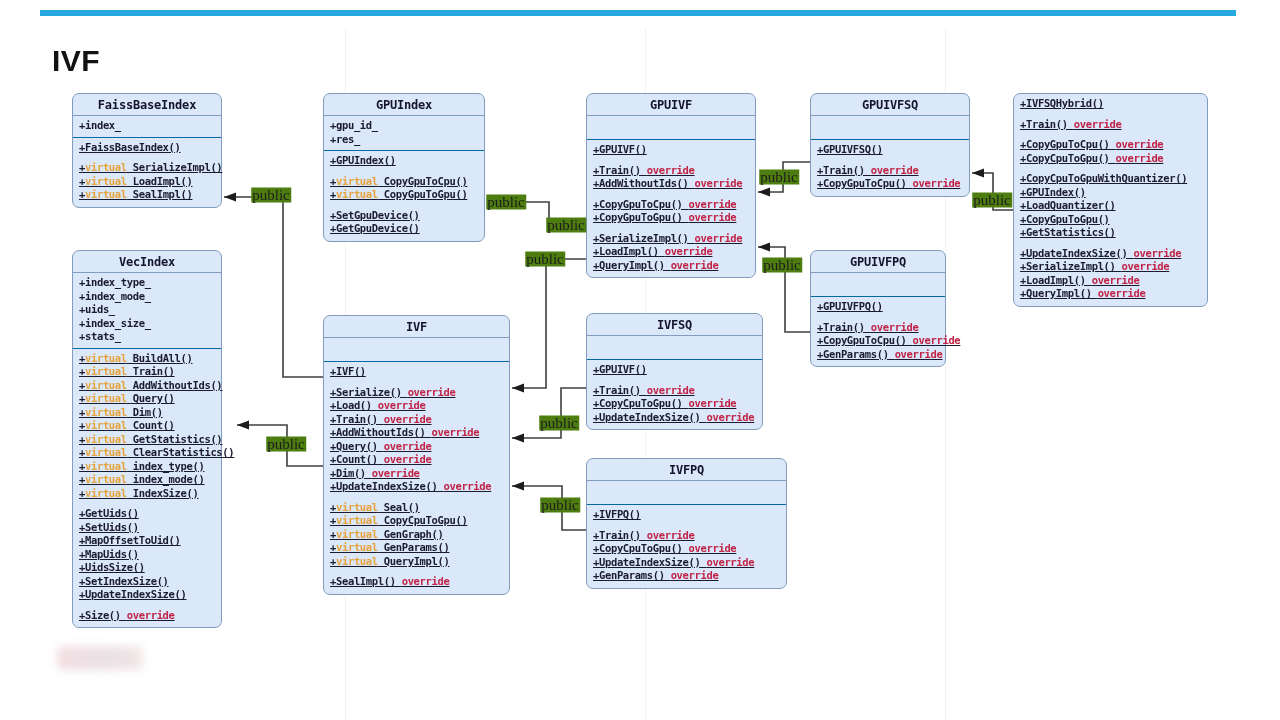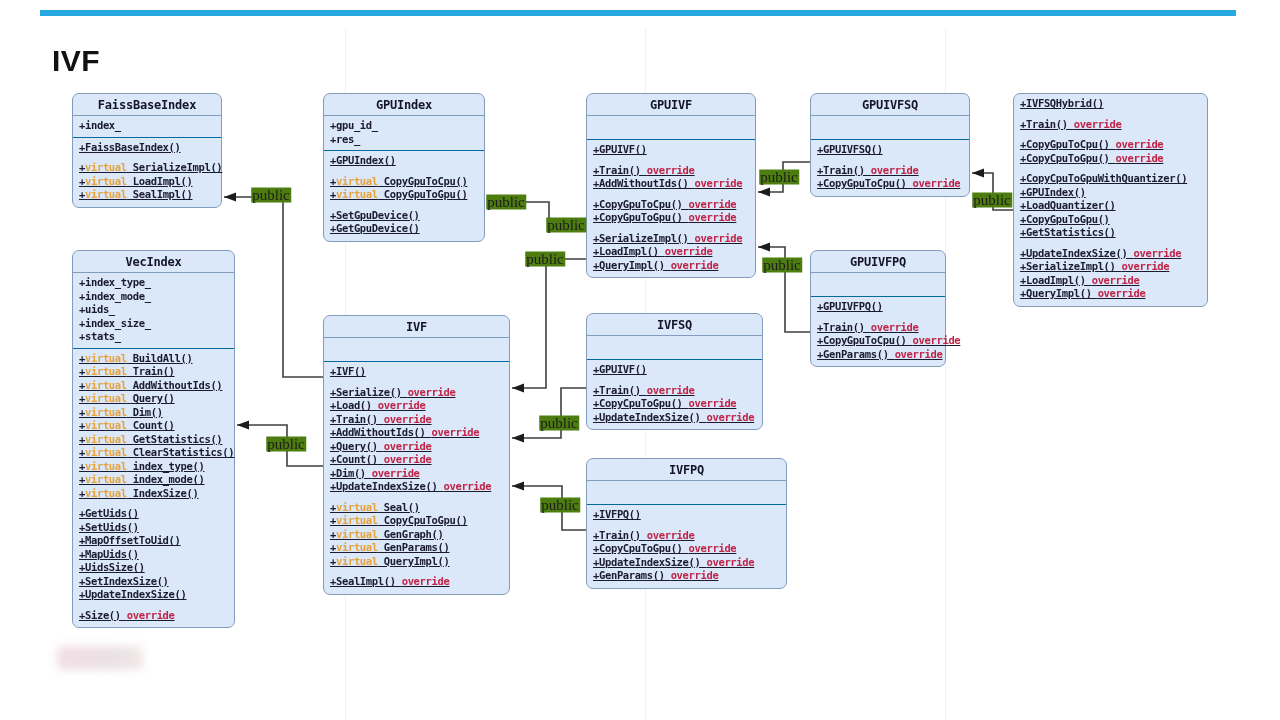--- a/index.html
+++ b/index.html
@@ -107,21 +107,21 @@
         <div class="grp">
           <div class="m-line">+FaissBaseIndex()</div>
         </div>
         <div class="grp">
           <div class="m-line">+<span class="kw-v">virtual</span> SerializeImpl()</div>
           <div class="m-line">+<span class="kw-v">virtual</span> LoadImpl()</div>
           <div class="m-line">+<span class="kw-v">virtual</span> SealImpl()</div>
         </div>
       </div>
     </div>
-    <div class="cls" style="left: 72px; top: 250px; width: 163px;">
+    <div class="cls" style="left: 72px; top: 250px; width: 150px;">
       <div class="cls-title">VecIndex</div>
       <div class="cls-attrs">
         <div class="a-line">+index_type_</div>
         <div class="a-line">+index_mode_</div>
         <div class="a-line">+uids_</div>
         <div class="a-line">+index_size_</div>
         <div class="a-line">+stats_</div>
       </div>
       <div class="cls-methods">
         <div class="grp">

